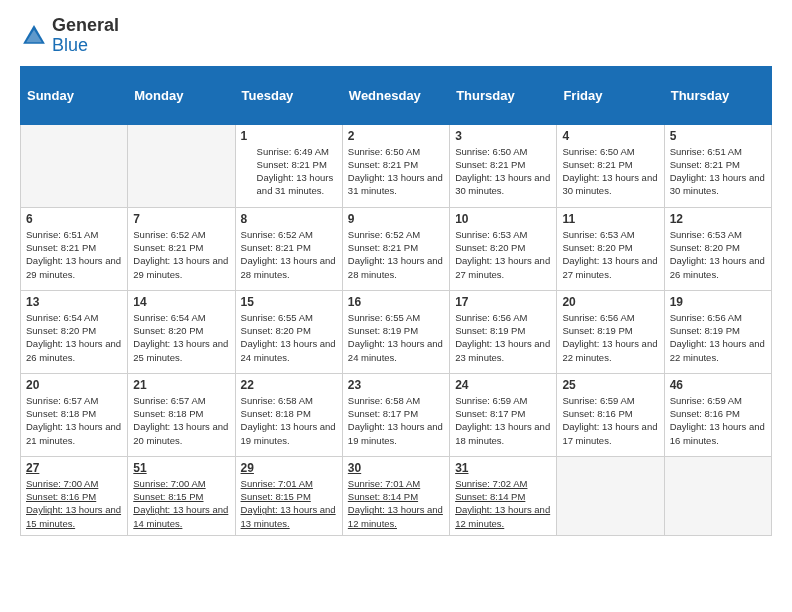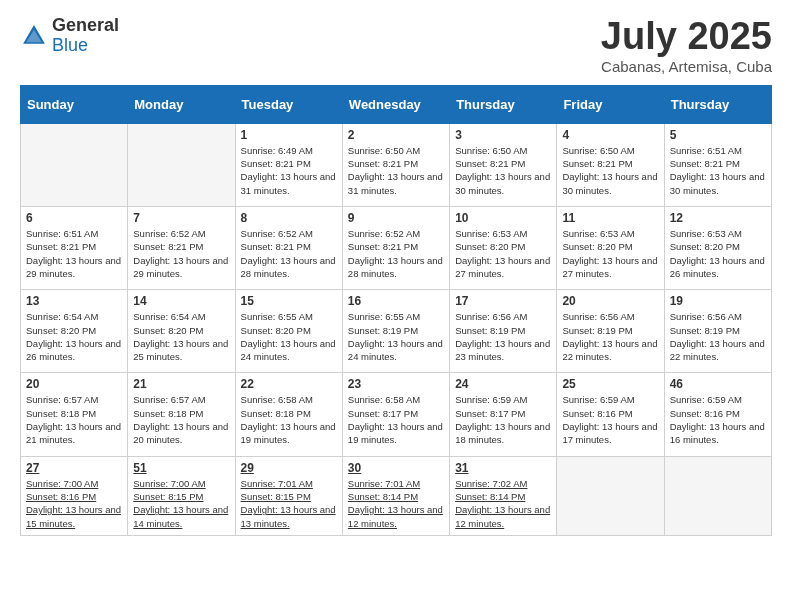--- a/index.html
+++ b/index.html
@@ -64,21 +64,21 @@
       flex: 1;
       border: 1px solid #ccc;
       border-collapse: collapse;
       width: 100%;
       table-layout: fixed;
     }
     .calendar th {
       background: #1a6eb5;
       color: #fff;
       text-align: left;
-      padding: 11px 6px;
+      padding: 21px 6px;
       font-size: 13px;
       font-weight: bold;
       border: 1px solid #1a6eb5;
     }
     .calendar td {
       border: 1px solid #d0d0d0;
       vertical-align: top;
       padding: 4px 5px;
       font-size: 9.5px;
       color: #333;
@@ -109,24 +109,20 @@
   <div class="header">
     <div class="logo">
       <svg class="logo-icon" viewBox="0 0 36 36">
         <polygon points="18,4 32,28 4,28" fill="#1a6eb5"></polygon>
         <polygon points="18,10 28,26 8,26" fill="#fff" opacity="0.3"></polygon>
       </svg>
       <div class="logo-text">
         <span class="logo-general">General</span>
         <span class="logo-blue">Blue</span>
       </div>
-    </div>
-    <div class="title-block">
-      <div class="main-title">July 2025</div>
-      <div class="subtitle">Cabanas, Artemisa, Cuba</div>
     </div>
   </div>
 
   <table class="calendar">
     <thead>
       <tr>
         <th>Sunday</th>
         <th>Monday</th>
         <th>Tuesday</th>
         <th>Wednesday</th>
@@ -134,21 +130,21 @@
         <th>Friday</th>
         <th>Thursday</th>
       </tr>
     </thead>
     <tbody id="calendar-body">
     <tr>
           <td class="empty"></td>
           <td class="empty"></td>
           <td>
             <span class="day-num">1</span>
-            <div class="day-info" style="white-space: pre-line;">Sunrise: 6:49 AM
+            <div class="day-info" style="white-space: pre-line; margin-left: 16px;">Sunrise: 6:49 AM
 Sunset: 8:21 PM
 Daylight: 13 hours and 31 minutes.</div>
           </td>
           <td>
             <span class="day-num">2</span>
             <div class="day-info" style="white-space: pre-line;">Sunrise: 6:50 AM
 Sunset: 8:21 PM
 Daylight: 13 hours and 31 minutes.</div>
           </td>
           <td>

